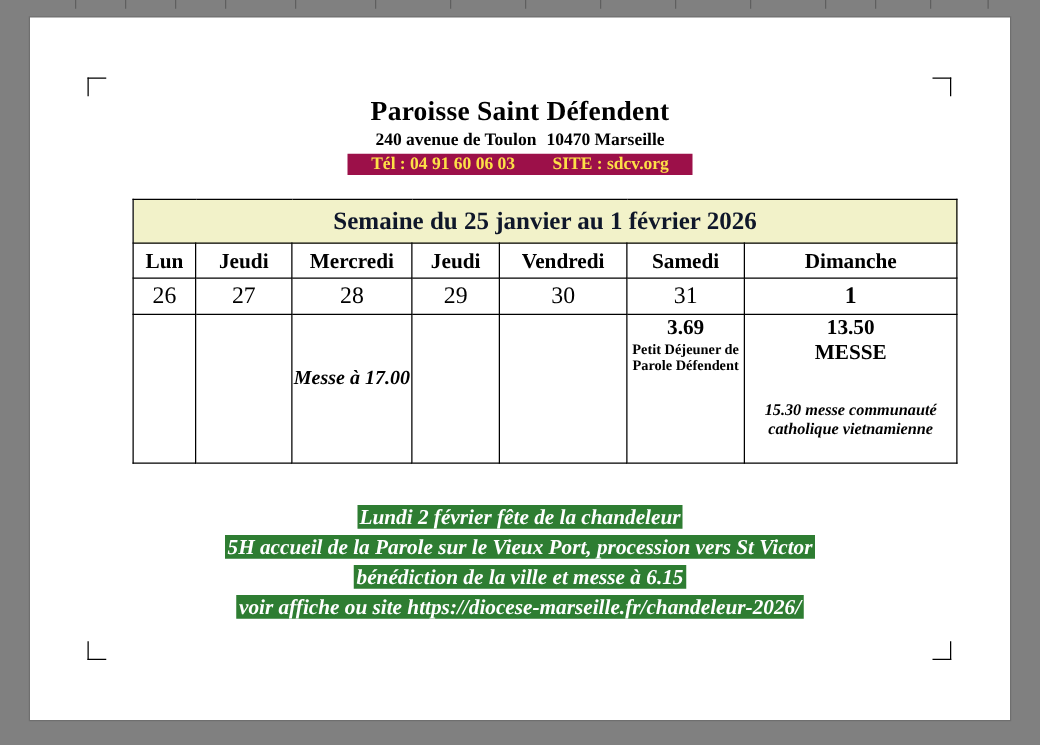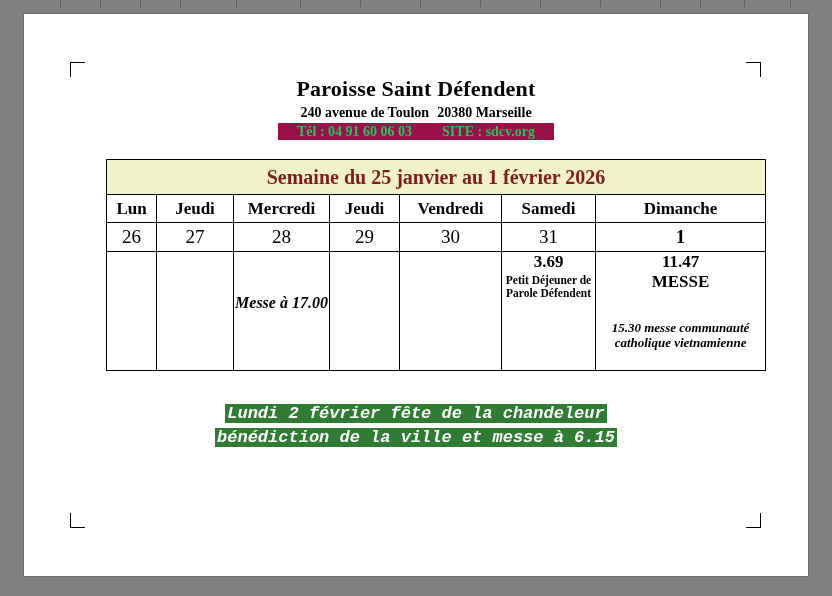--- a/index.html
+++ b/index.html
@@ -67,21 +67,21 @@
   .parish-address {
     margin-top: 3px;
     font-size: 14px;
     font-weight: bold;
   }
   .parish-address .addr-left { margin-right: 8px; }
   .contact-bar {
     display: inline-block;
     margin-top: 2px;
     background: #9c1049;
-    color: #22c55e;
+    color: #fde047;
     font-size: 14px;
     font-weight: bold;
     padding: 0px 19px;
     line-height: 17px;
   }
   .contact-bar .tel { margin-right: 30px; }
 
   table.cal {
     position: absolute;
     left: 82px;
@@ -97,21 +97,21 @@
     padding: 0;
   }
   .week-title-cell {
     background: #f2f2c9;
     height: 34px;
     vertical-align: middle !important;
   }
   .week-title {
     font-size: 20px;
     font-weight: bold;
-    color: #7f1d1d;
+    color: #0f172a;
     background: #f2f2c9;
     display: inline;
   }
   .daynames td {
     font-size: 17px;
     font-weight: bold;
     height: 27px;
     vertical-align: middle !important;
   }
   .daynums td {
@@ -153,21 +153,20 @@
     line-height: 15px;
     margin-top: 28px;
   }
 
   .bottom-block {
     position: absolute;
     left: 0;
     top: 388px;
     width: 784px;
     text-align: center;
-    font-family: Liberation Mono, monospace;
   }
   .bottom-line {
     font-size: 17px;
     font-style: italic;
     font-weight: bold;
     color: #ffffff;
     line-height: 24px;
   }
   .bottom-line span {
     background: #2e7d32;
@@ -200,21 +199,21 @@
   <div class="page">
 
     <div class="crop tl"></div>
     <div class="crop tr"></div>
     <div class="crop bl"></div>
     <div class="crop br"></div>
 
     <div class="header-block">
       <div class="parish-title">Paroisse Saint Défendent</div>
       <div class="parish-address">
-        <span class="addr-left">240 avenue de Toulon</span><span>20380 Marseille</span>
+        <span class="addr-left">240 avenue de Toulon</span><span>10470 Marseille</span>
       </div>
       <div class="contact-bar">
         <span class="tel">Tél : 04 91 60 06 03</span><span>SITE : sdcv.org</span>
       </div>
     </div>
 
     <table class="cal">
       <colgroup>
         <col style="width:50px">
         <col style="width:77px">
@@ -254,27 +253,29 @@
         <td>
           <div class="ev-italic">Messe à 17.00</div>
         </td>
         <td></td>
         <td></td>
         <td>
           <div class="ev-time-big">3.69</div>
           <div class="ev-small">Petit Déjeuner de Parole Défendent</div>
         </td>
         <td>
-          <div class="ev-big-label">11.47</div>
+          <div class="ev-big-label">13.50</div>
           <div class="ev-big-label">MESSE</div>
           <div class="ev-late">15.30 messe communauté catholique vietnamienne</div>
         </td>
       </tr>
     </tbody>
       </table>
 
     <div class="bottom-block">
       <div class="bottom-line"><span>Lundi 2 février fête de la chandeleur</span></div>
+      <div class="bottom-line"><span>5H accueil de la Parole sur le Vieux Port, procession  vers St Victor</span></div>
       <div class="bottom-line"><span>bénédiction de la ville et messe à 6.15</span></div>
+      <div class="bottom-line"><span>voir affiche ou site https://diocese-marseille.fr/chandeleur-2026/</span></div>
     </div>
 
   </div>
 </div>
 
 </body></html>

